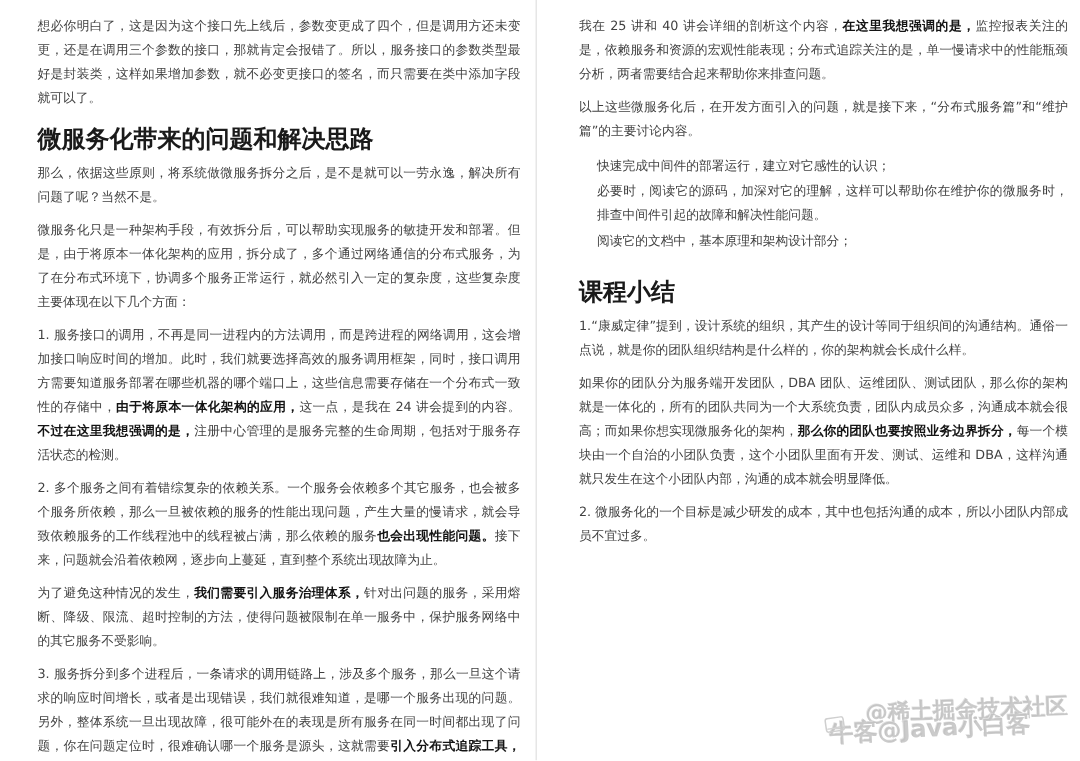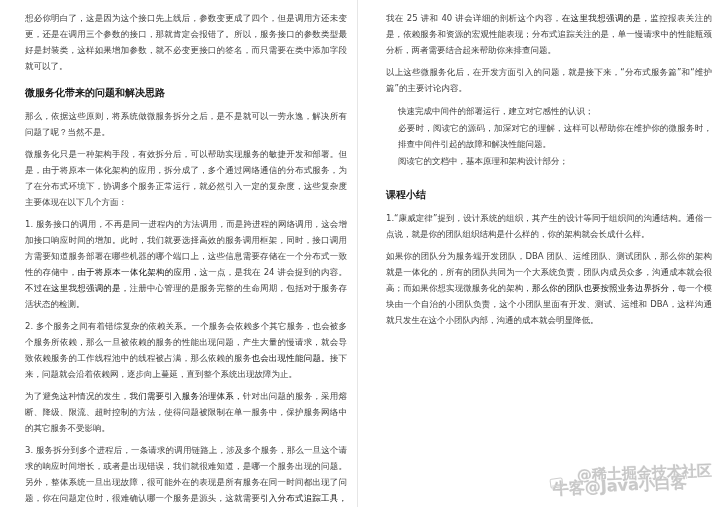--- a/index.html
+++ b/index.html
@@ -29,24 +29,24 @@
 
   .col p {
     font-size: 8.5px;
     line-height: 16px;
     color: #3f3f3f;
     text-align: justify;
     margin: 0 0 6px 0;
   }
   .col p b {
     color: #141414;
-    font-weight: normal;
+    font-weight: bold;
   }
   .col h2 {
-    font-size: 10px;
+    font-size: 16px;
     font-weight: bold;
     color: #1a1a1a;
     line-height: 16px;
     margin: 11px 0 7px 0;
   }
   .tips-list {
     list-style: none;
     margin: 7px 0 18px 0;
     padding-left: 12px;
   }
@@ -122,19 +122,20 @@
     <ul class="tips-list">
       <li>快速完成中间件的部署运行，建立对它感性的认识；</li>
       <li>必要时，阅读它的源码，加深对它的理解，这样可以帮助你在维护你的微服务时，排查中间件引起的故障和解决性能问题。</li>
       <li>阅读它的文档中，基本原理和架构设计部分；</li>
     </ul>
 
     <h2>课程小结</h2>
 
     <p><span>1.“康威定律”提到，设计系统的组织，其产生的设计等同于组织间的沟通结构。通俗一点说，就是你的团队组织结构是什么样的，你的架构就会长成什么样。</span></p>
     <p><span>如果你的团队分为服务端开发团队，DBA 团队、运维团队、测试团队，那么你的架构就是一体化的，所有的团队共同为一个大系统负责，团队内成员众多，沟通成本就会很高；而如果你想实现微服务化的架构，</span><b>那么你的团队也要按照业务边界拆分，</b><span>每一个模块由一个自治的小团队负责，这个小团队里面有开发、测试、运维和 DBA，这样沟通就只发生在这个小团队内部，沟通的成本就会明显降低。</span></p>
+    <p><span>2. 微服务化的一个目标是减少研发的成本，其中也包括沟通的成本，所以小团队内部成员不宜过多。</span></p>
   </div>
 
   <span class="wm wm-community">@稀土掘金技术社区</span>
   <span class="wm wm-author">牛客@Java小白客</span>
   <span class="wm-logo"></span>
 
 </div>
 
 </body></html>

